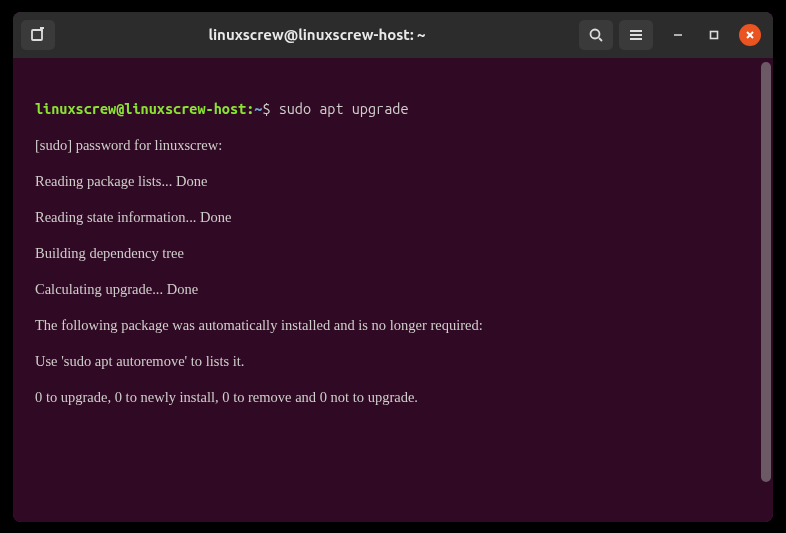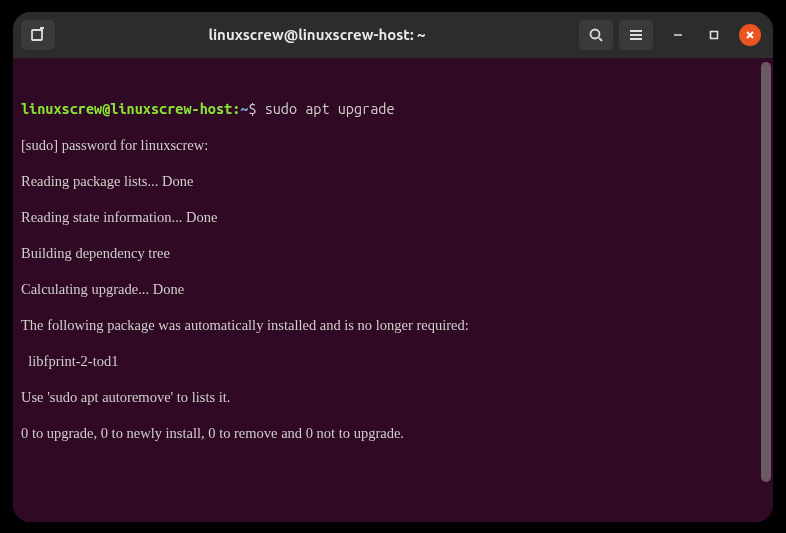--- a/index.html
+++ b/index.html
@@ -13,21 +13,21 @@
       height: 533px;
       display: flex;
       align-items: center;
       justify-content: center;
       font-family: "Ubuntu Mono", "DejaVu Sans Mono", monospace;
     }
     .window {
       width: 760px;
       height: 510px;
       background: #701a75;
-      border-radius: 18px;
+      border-radius: 8px;
       overflow: hidden;
       display: flex;
       flex-direction: column;
       box-shadow: 0 0 0 1px rgba(0,0,0,0.5);
       justify-content: flex-end;
     }
     .titlebar {
       height: 46px;
       background: #2c2c2c;
       display: flex;
@@ -89,21 +89,21 @@
       background: #e95420;
     }
     .win-ctrl.close svg {
       stroke: #fff;
       fill: none;
       stroke-width: 2;
     }
     .terminal-body {
       flex: 1;
       background: #300a24;
-      padding: 6px 8px;
+      padding: 6px 22px;
       font-size: 14.5px;
       line-height: 18px;
       color: #d0cfcc;
       position: relative;
       font-family: "Ubuntu Mono", "DejaVu Sans Mono", monospace;
       white-space: pre;
     }
     .scrollbar {
       position: absolute;
       right: 2px;
@@ -191,17 +191,16 @@
 
   <div class="terminal-body">
     <div class="scrollbar"></div>
 <span class="line"><span class="prompt-user">linuxscrew@linuxscrew-host</span><span class="prompt-user">:</span><span class="prompt-path">~</span><span class="prompt-dollar">$</span> <span class="cmd">sudo apt upgrade</span></span>
 <span class="line output">[sudo] password for linuxscrew:</span>
 <span class="line output">Reading package lists... Done</span>
 <span class="line output">Reading state information... Done</span>
 <span class="line output">Building dependency tree</span>
 <span class="line output">Calculating upgrade... Done</span>
 <span class="line output">The following package was automatically installed and is no longer required:</span>
-<span class="line output">  libfprint-2-tod1</span>
 <span class="line output">Use 'sudo apt autoremove' to lists it.</span>
 <span class="line output">0 to upgrade, 0 to newly install, 0 to remove and 0 not to upgrade.</span>
   </div>
 </div>
 
 </body></html>

